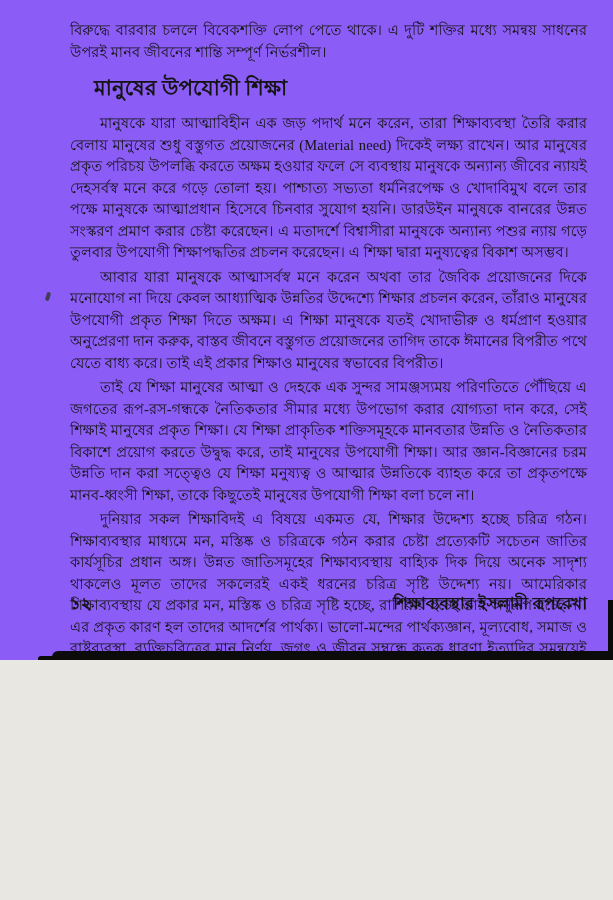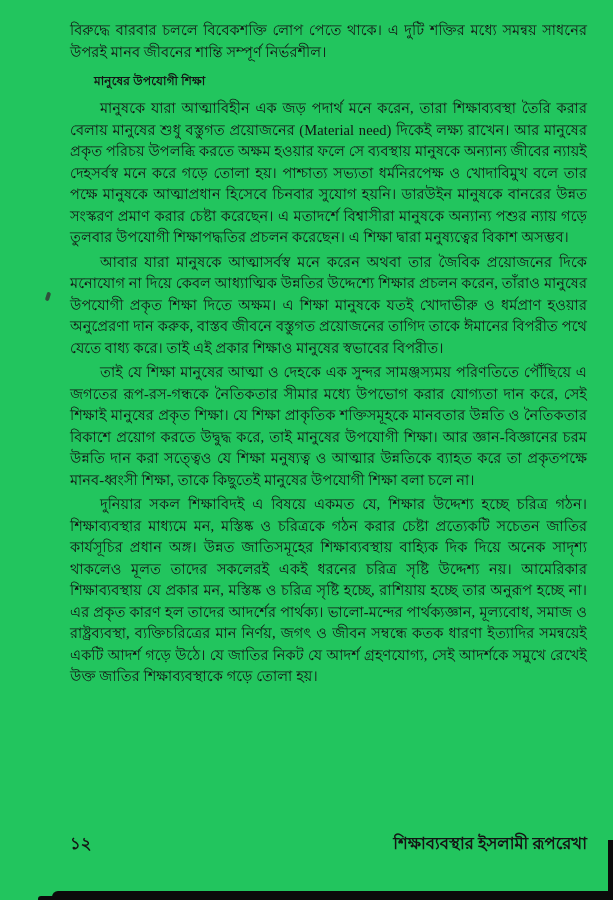--- a/index.html
+++ b/index.html
@@ -4,40 +4,40 @@
 <style>
   * { box-sizing: border-box; }
   html, body { margin: 0; padding: 0; }
   body {
     width: 613px; height: 900px;
     background: #e9e7e2;
     font-family: "Liberation Serif", "DejaVu Serif", serif;
   }
   .page {
     position: relative;
-    width: 613px; height: 900px;
-    background: #22c55e;
+    width: 613px; height: 660px;
+    background: #8b5cf6;
     color: #141414;
     overflow: hidden;
   }
   .content {
     position: absolute;
     top: 20px; left: 70px; right: 26px;
   }
   .para {
     margin: 0 0 3px 0;
     font-size: 14.5px;
     line-height: 21.5px;
     text-align: justify;
     text-indent: 30px;
     letter-spacing: 0.1px;
   }
   .para.no-indent { text-indent: 0; }
   .section-heading {
-    font-size: 12px;
+    font-size: 21px;
     font-weight: bold;
     margin: 9px 0 6px 24px;
     letter-spacing: 0.2px;
   }
   .footer {
     position: absolute;
     left: 70px; right: 26px;
     bottom: 42px;
     display: flex;
     justify-content: space-between;

